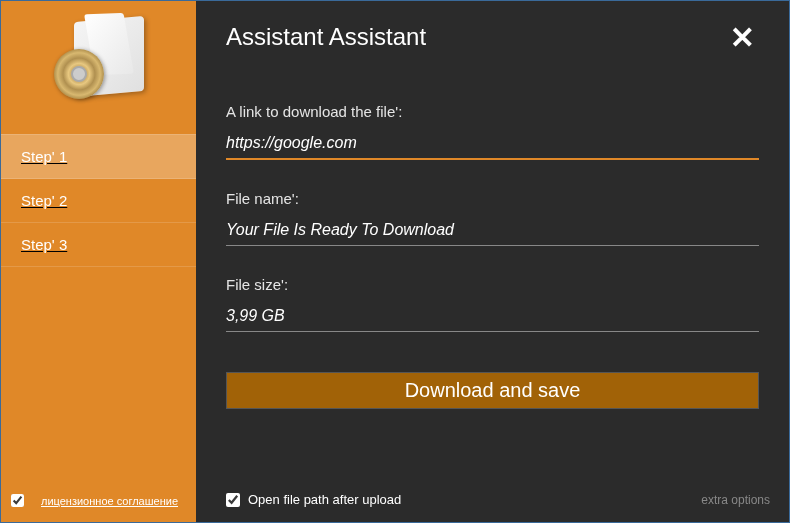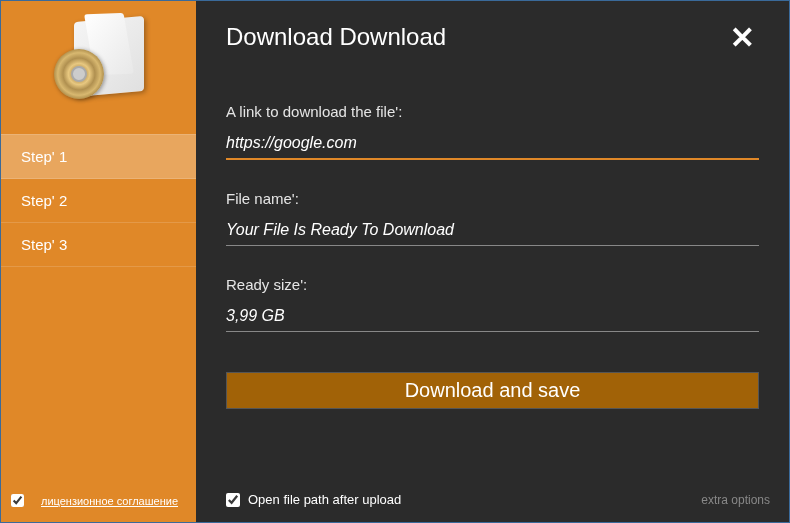--- a/index.html
+++ b/index.html
@@ -67,20 +67,21 @@
       background: #ccc;
       border-radius: 50%;
       top: 50%;
       left: 50%;
       transform: translate(-50%, -50%);
       border: 2px solid #aaa;
     }
     .steps {
       display: flex;
       flex-direction: column;
+      text-decoration: underline;
     }
     .step {
       padding: 13px 20px;
       color: #fff;
       font-size: 15px;
       border-bottom: 1px solid rgba(255,255,255,0.15);
       cursor: pointer;
     }
     .step.active {
       background: rgba(255,255,255,0.25);
@@ -216,37 +217,37 @@
     </div>
   </div>
   <div class="license-row">
     <input type="checkbox" checked="" style="">
     <a href="#">лицензионное соглашение</a>
   </div>
 </div>
 
 <div class="main">
   <div class="header">
-    <h1 class="title">Download Download</h1>
+    <h1 class="title">Assistant Assistant</h1>
     <div class="close-icon">✕</div>
   </div>
 
   <div class="form">
     <div class="field-group">
       <label class="field-label">A link to download the file':</label>
       <input type="text" class="field-input accent" value="https://google.com" style="">
     </div>
 
     <div class="field-group">
       <label class="field-label">File name':</label>
       <input type="text" class="field-input" value="Your File Is Ready To Download" style="">
     </div>
 
     <div class="field-group">
-      <label class="field-label">Ready size':</label>
+      <label class="field-label">File size':</label>
       <input type="text" class="field-input" value="3,99 GB" style="">
     </div>
 
     <button class="download-button">Download and save</button>
   </div>
 
   <div class="bottom-row">
     <label class="open-path">
       <input type="checkbox" checked="" style="">
       <span>Open file path after upload</span>

